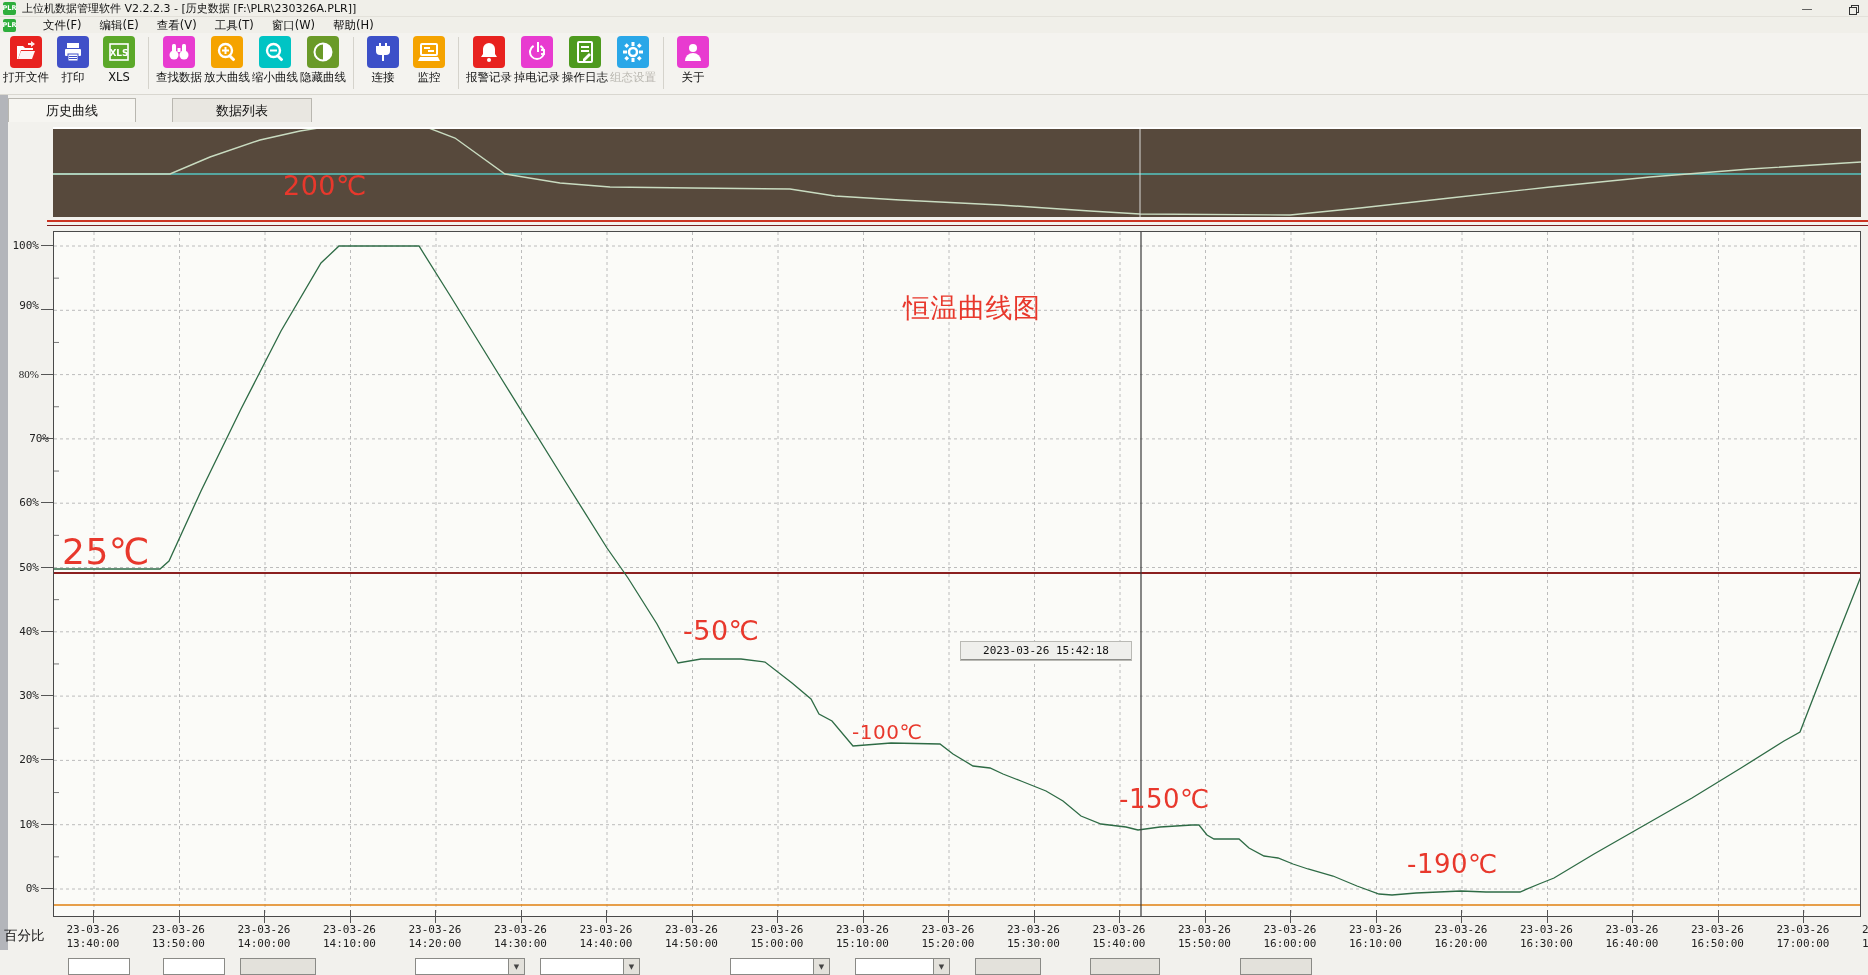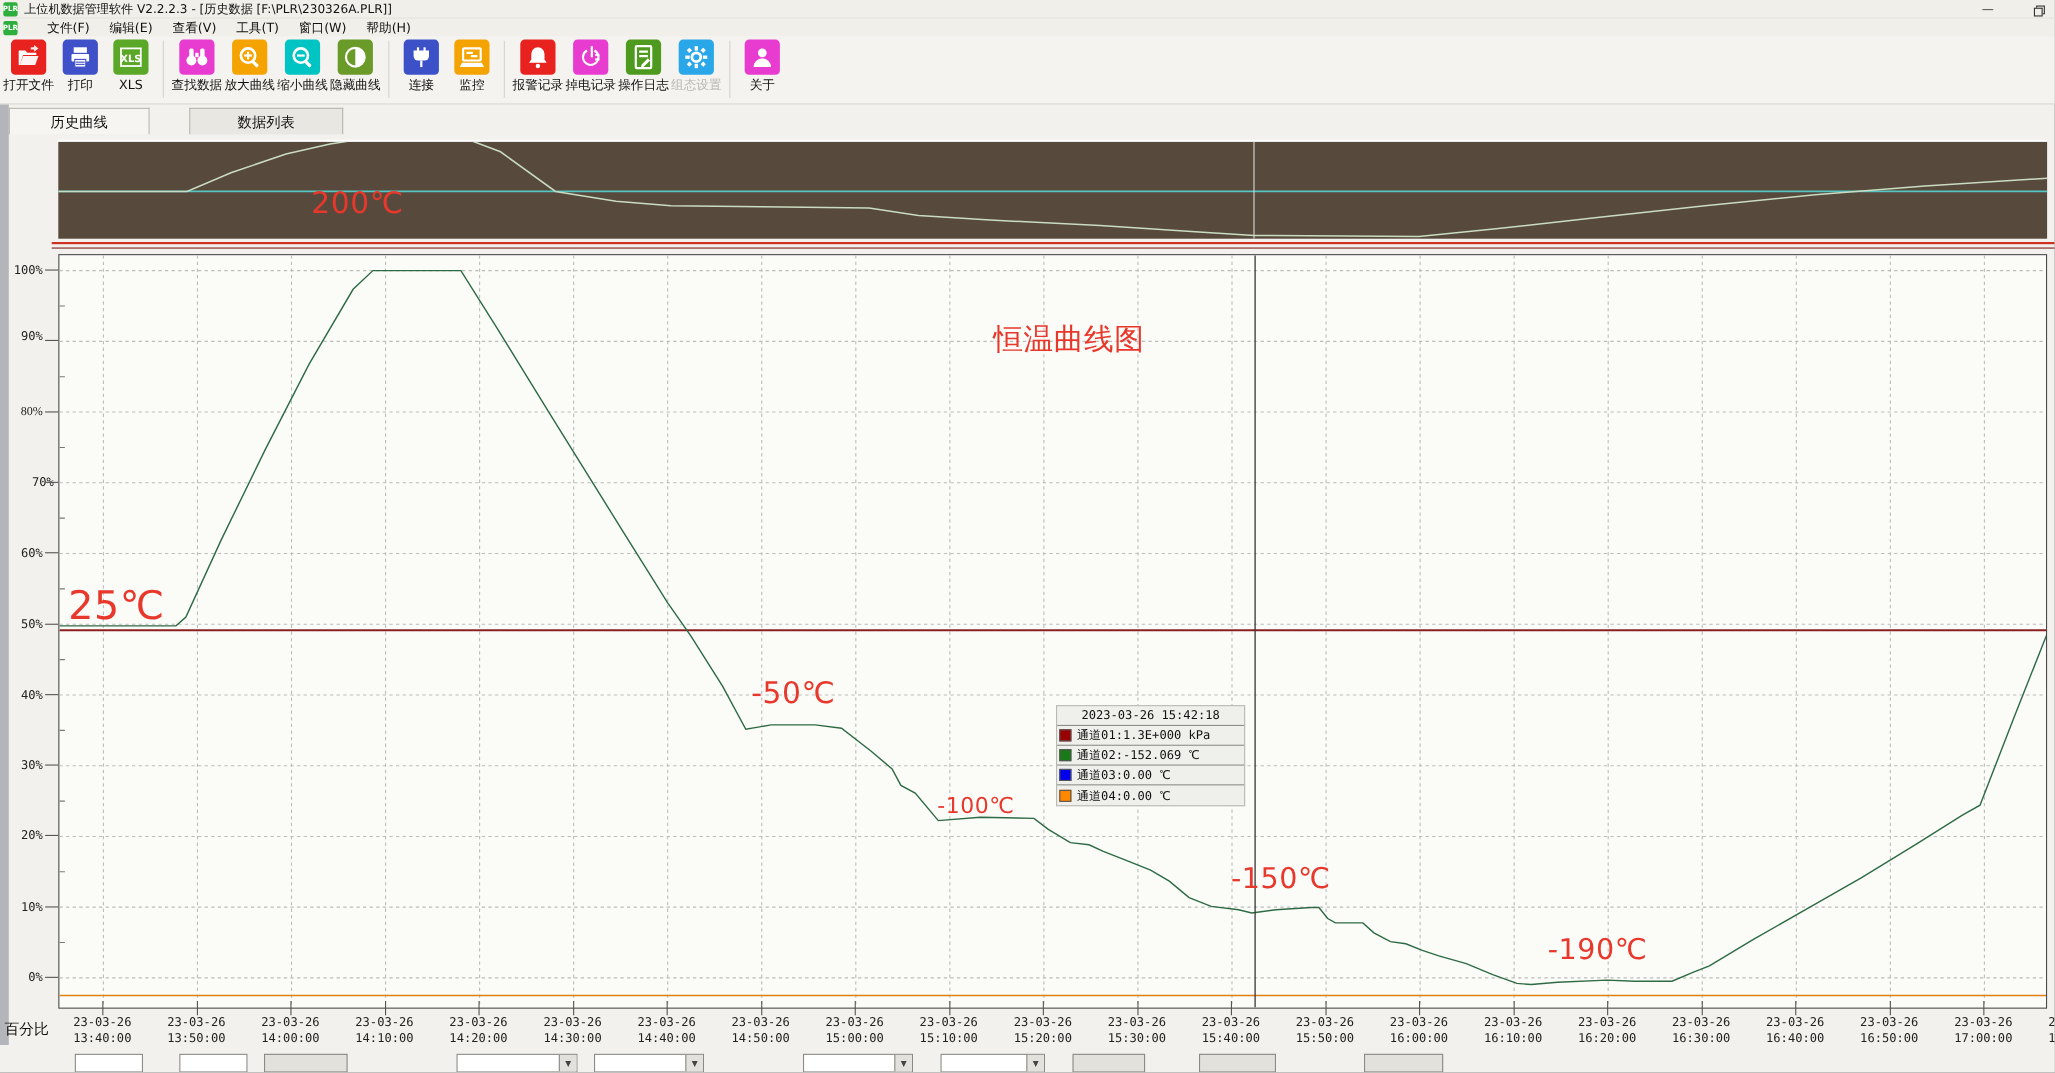--- a/index.html
+++ b/index.html
@@ -451,38 +451,20 @@
       <div class="annotation" style="left: 62px; top: 531px; font-size: 36px;">25℃</div>
       <div class="annotation" style="left: 683px; top: 615px; font-size: 27px;">-50℃</div>
       <div class="annotation" style="left: 852px; top: 720px; font-size: 20px;">-100℃</div>
       <div class="annotation" style="left: 1119px; top: 784px; font-size: 26px;">-150℃</div>
       <div class="annotation" style="left: 1407px; top: 849px; font-size: 26px;">-190℃</div>
       <div class="annotation" style="left: 903px; top: 290px; font-size: 27px;">恒温曲线图</div>
     </div>
 
   <div class="tooltip">
     <div class="tt-header">2023-03-26 15:42:18</div>
-    <div id="tt-rows">
-        <div class="tt-row">
-          <div class="tt-swatch" style="background: rgb(153, 0, 0);"></div>
-          <div>通道01:1.3E+000 kPa</div>
-        </div>
-        <div class="tt-row">
-          <div class="tt-swatch" style="background: rgb(26, 122, 26);"></div>
-          <div>通道02:-152.069 ℃</div>
-        </div>
-        <div class="tt-row">
-          <div class="tt-swatch" style="background: rgb(0, 0, 238);"></div>
-          <div>通道03:0.00 ℃</div>
-        </div>
-        <div class="tt-row">
-          <div class="tt-swatch" style="background: rgb(255, 136, 0);"></div>
-          <div>通道04:0.00 ℃</div>
-        </div>
-      </div>
   </div>
 
   <div class="bottom-strip" id="bottom-strip">
       <div class="bw input" style="left: 68px; width: 62px;"></div>
       <div class="bw input" style="left: 163px; width: 62px;"></div>
       <div class="bw button" style="left: 240px; width: 76px;"></div>
       <div class="bw combo" style="left: 415px; width: 110px;">
         <div class="dropbox">▼</div>
       </div>
       <div class="bw combo" style="left: 540px; width: 100px;">

